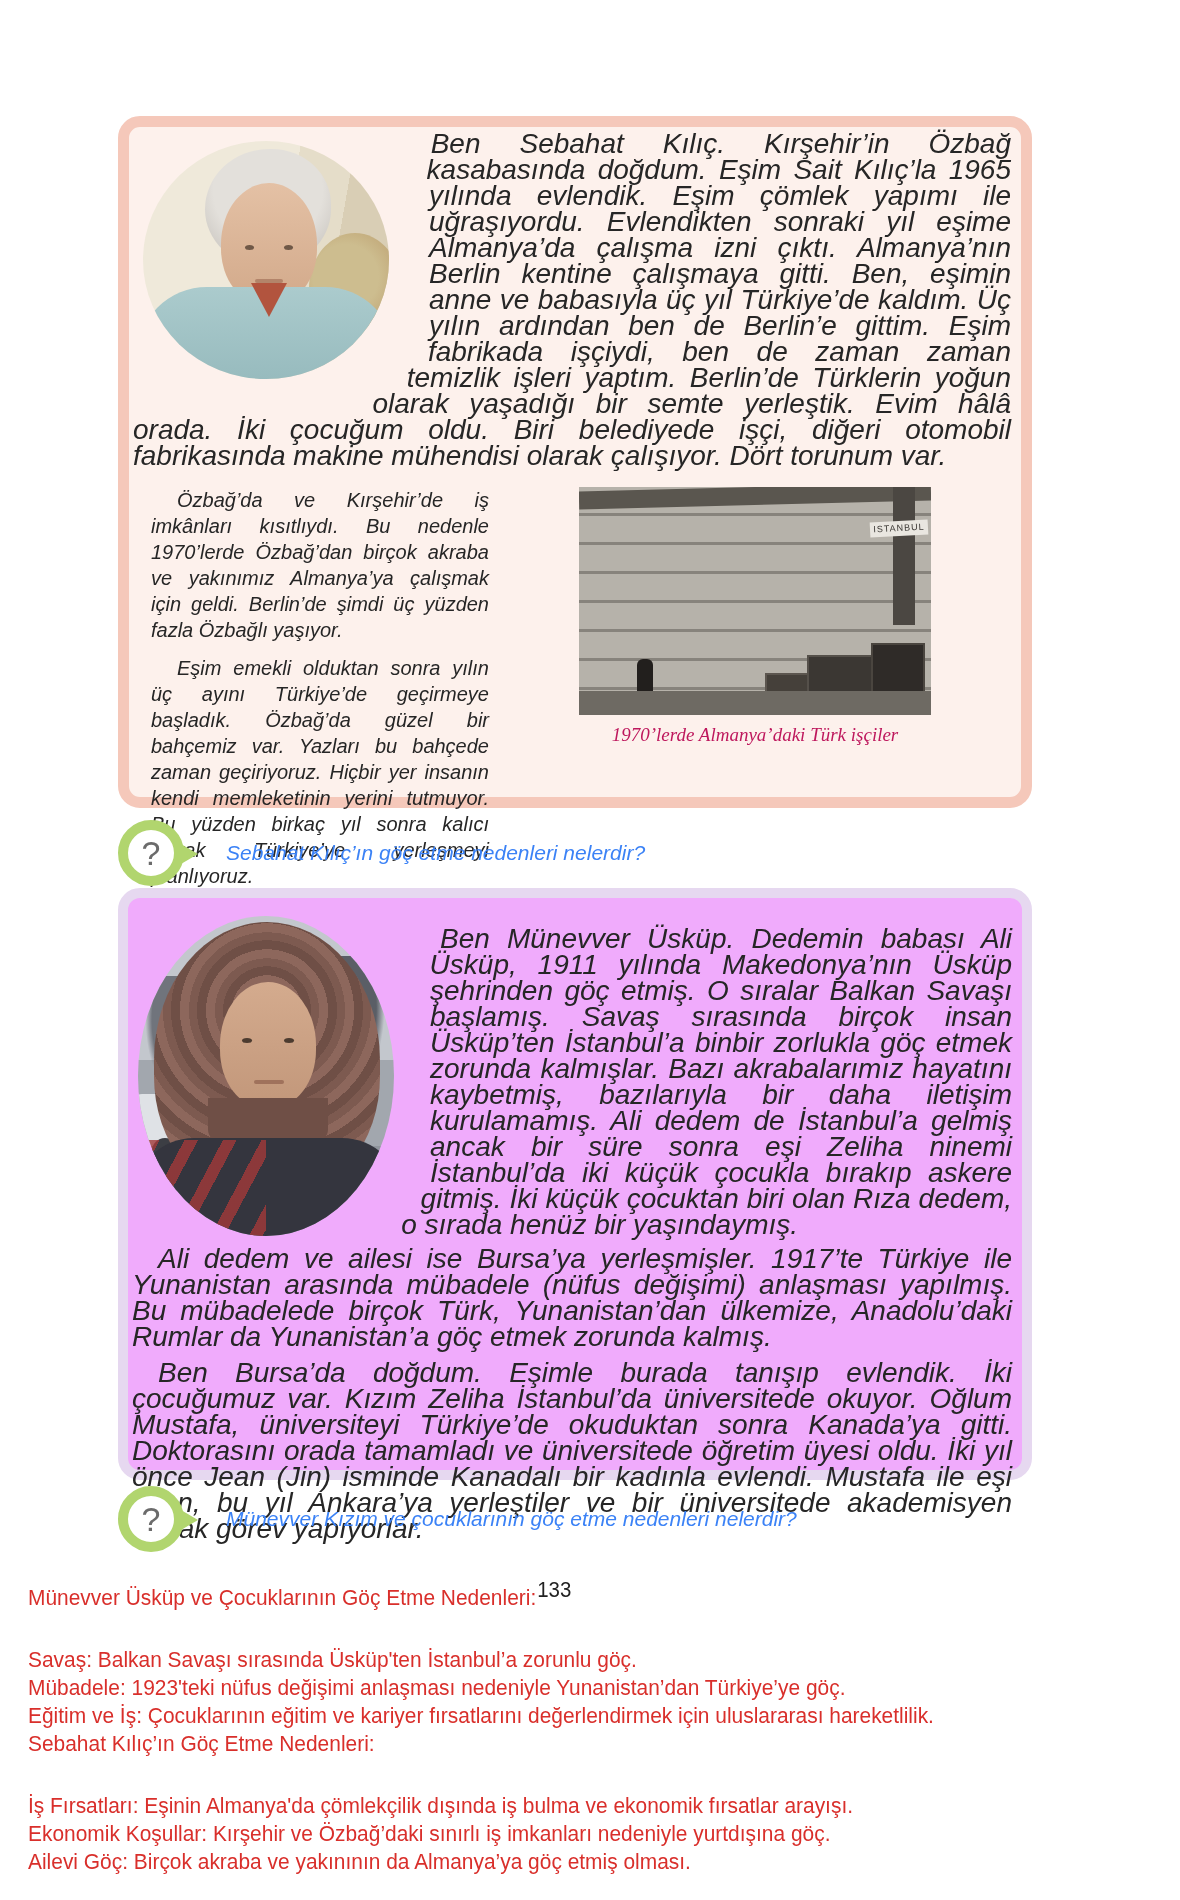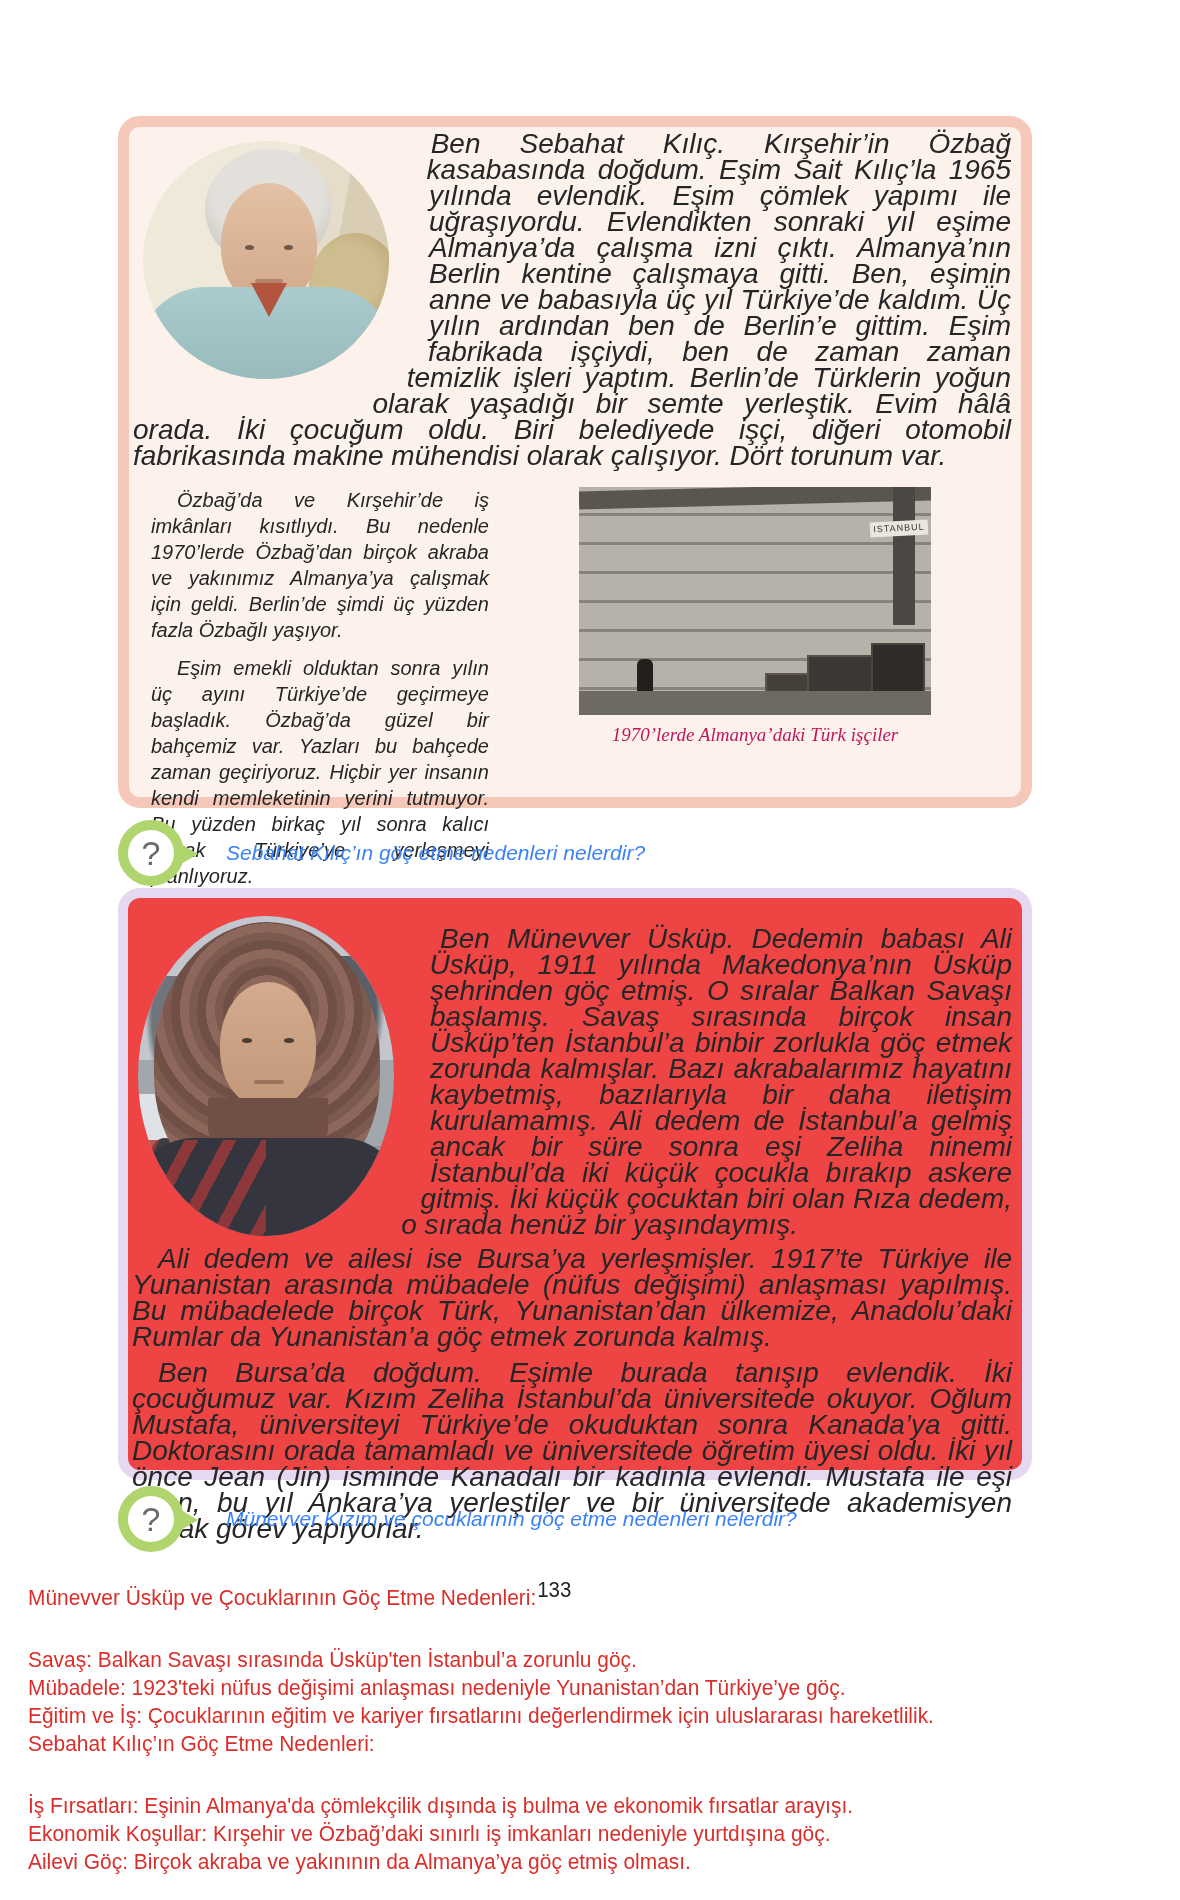--- a/index.html
+++ b/index.html
@@ -9,21 +9,21 @@
   }
   
   .card{position:absolute;box-sizing:border-box;}
   #card1{
     left:118px;top:116px;width:914px;height:692px;
     background:#fdf1ec;border:11px solid #f5c8ba;border-radius:22px;
     padding:4px 10px 8px 4px;
   }
   #card2{
     left:118px;top:888px;width:914px;height:592px;
-    background:#ef4444;border:10px solid #e6d8f0;border-radius:22px;
+    background:#f0abfc;border:10px solid #e6d8f0;border-radius:22px;
     padding:4px 10px 8px 4px;
   }
   .para{
     font-style:italic;font-size:28px;line-height:26px;
     text-align:justify;color:#262626;margin:0;
   }
   .ind{text-indent:26px;}
   
   .portrait{float:left;border-radius:50%;overflow:hidden;position:relative;
     shape-outside:ellipse(50% 50% at 50% 50%);shape-margin:22px;}

